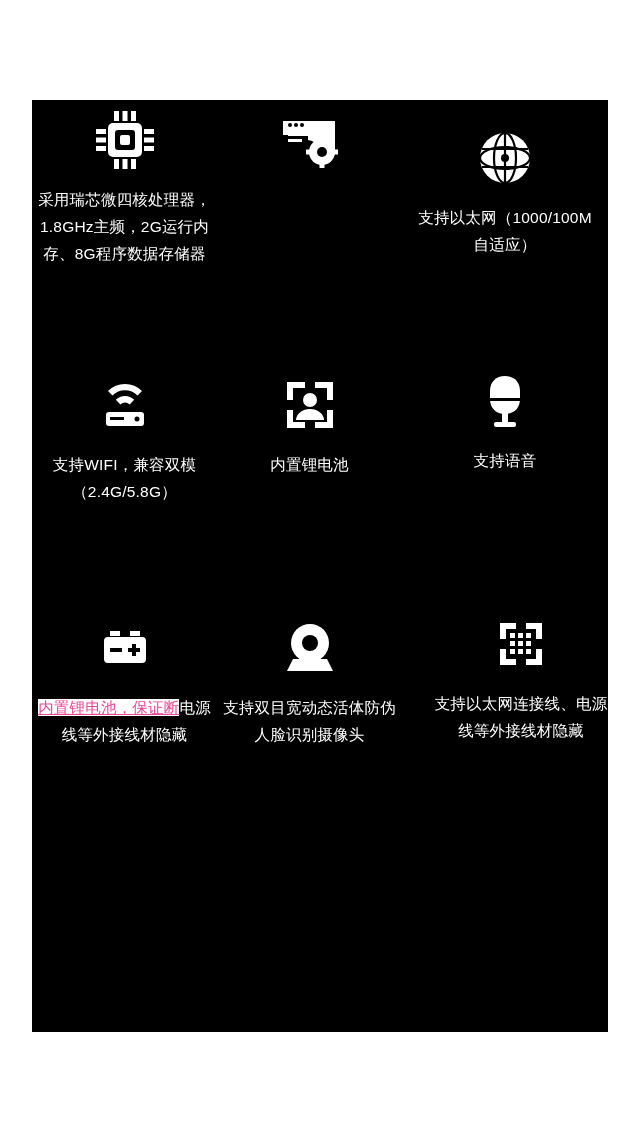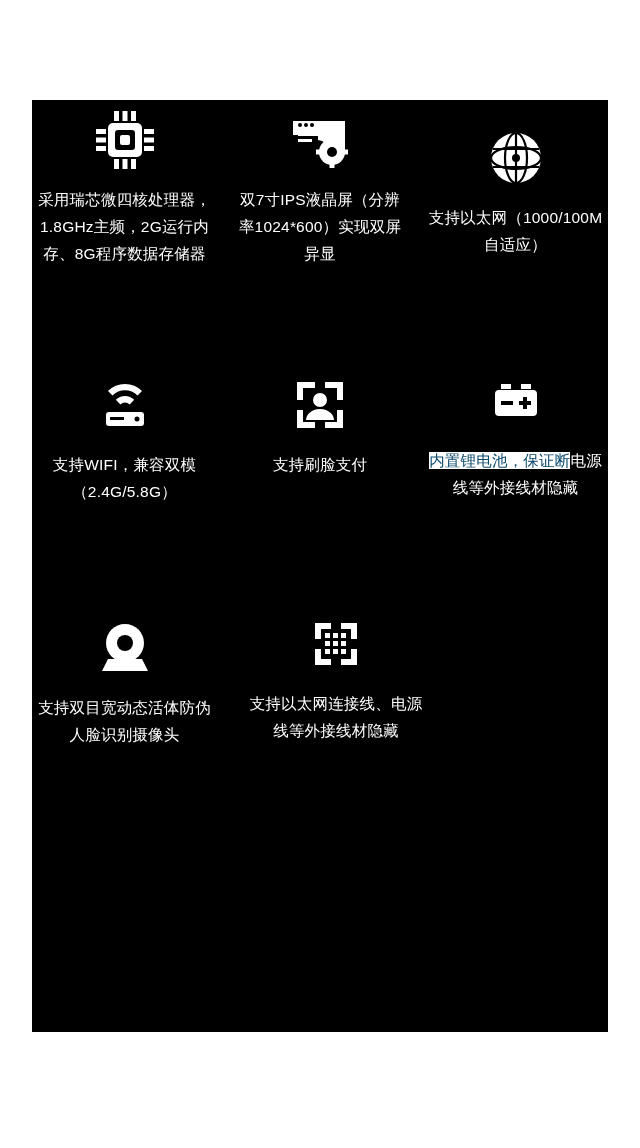--- a/index.html
+++ b/index.html
@@ -56,21 +56,22 @@
     color: #ffffff;
     font-size: 15.5px;
     line-height: 27px;
     text-align: center;
     width: 174px;
     letter-spacing: 0.2px;
     word-break: break-word;
   }
   .caption.highlight-first > span.hl {
     background: #ffffff;
-    color: #0c4a6e;
+    color: #ec4899;
+    text-decoration: underline;
   }
   
   .cell.r1 { padding-top: 4px; }
   .cell.r2 { padding-top: 22px; align-items: center; }
   .cell.r3 { padding-top: 18px; }
   .cell.r4 { padding-top: 14px; padding-left: 32px; }
 </style>
 </head>
 <body>
 
@@ -113,21 +114,20 @@
             <rect x="11" y="24" width="24" height="3"></rect>
             <rect x="11" y="30" width="14" height="3"></rect>
             <circle cx="45" cy="43" r="13"></circle>
             <circle cx="45" cy="43" r="5" fill="#000000"></circle>
             <rect x="42.5" y="27" width="5" height="6"></rect>
               <rect x="42.5" y="53" width="5" height="6"></rect>
             <rect x="29" y="40.5" width="6" height="5"></rect>
               <rect x="55" y="40.5" width="6" height="5"></rect>
           </svg>
         </div>
-        <div class="caption">双7寸IPS液晶屏（分辨率1024*600）实现双屏异显</div>
       </div>
 
       <div class="cell r2">
         <div class="icon-wrap">
           <svg width="62" height="62" viewBox="0 0 62 62">
             <circle cx="31" cy="31" r="25" fill="#ffffff"></circle>
             <g stroke="#000000" stroke-width="2.2" fill="none">
               <ellipse cx="31" cy="31" rx="11" ry="25"></ellipse>
               <ellipse cx="31" cy="31" rx="25" ry="11"></ellipse>
               <path d="M8 22 h46 M8 40 h46"></path>
@@ -156,23 +156,34 @@
         <div class="icon-wrap">
           <svg width="62" height="62" viewBox="0 0 62 62" fill="#ffffff">
             <path d="M8 8 h18 v6 h-12 v12 h-6 z"></path>
             <path d="M54 8 h-18 v6 h12 v12 h6 z"></path>
             <path d="M8 54 h18 v-6 h-12 v-12 h-6 z"></path>
             <path d="M54 54 h-18 v-6 h12 v-12 h6 z"></path>
             <circle cx="31" cy="26" r="7"></circle>
             <path d="M31 35 c-9 0 -14 6 -14 11 h28 c0 -5 -5 -11 -14 -11 z"></path>
           </svg>
         </div>
-        <div class="caption">支持刷脸支付</div>
-      </div>
-
+        <div class="caption">内置锂电池</div>
+      </div>
+
+      <div class="cell r3">
+        <div class="icon-wrap">
+          <svg width="62" height="62" viewBox="0 0 62 62" fill="#ffffff">
+            <path d="M31 6 c-9 0 -15 6 -15 15 v8 c0 9 6 15 15 15 s15 -6 15 -15 v-8 c0 -9 -6 -15 -15 -15 z"></path>
+            <rect x="28" y="42" width="6" height="14"></rect>
+            <rect x="20" y="52" width="22" height="5" rx="2"></rect>
+            <rect x="16" y="28" width="30" height="3" fill="#000000"></rect>
+          </svg>
+        </div>
+        <div class="caption">支持语音</div>
+      </div>
 
       <div class="cell r3">
         <div class="icon-wrap">
           <svg width="62" height="62" viewBox="0 0 62 62" fill="#ffffff">
             <rect x="16" y="14" width="10" height="5"></rect>
             <rect x="36" y="14" width="10" height="5"></rect>
             <rect x="10" y="20" width="42" height="26" rx="4"></rect>
             <rect x="16" y="31" width="12" height="4" fill="#000000"></rect>
             <rect x="34" y="31" width="12" height="4" fill="#000000"></rect>
             <rect x="38" y="27" width="4" height="12" fill="#000000"></rect>

